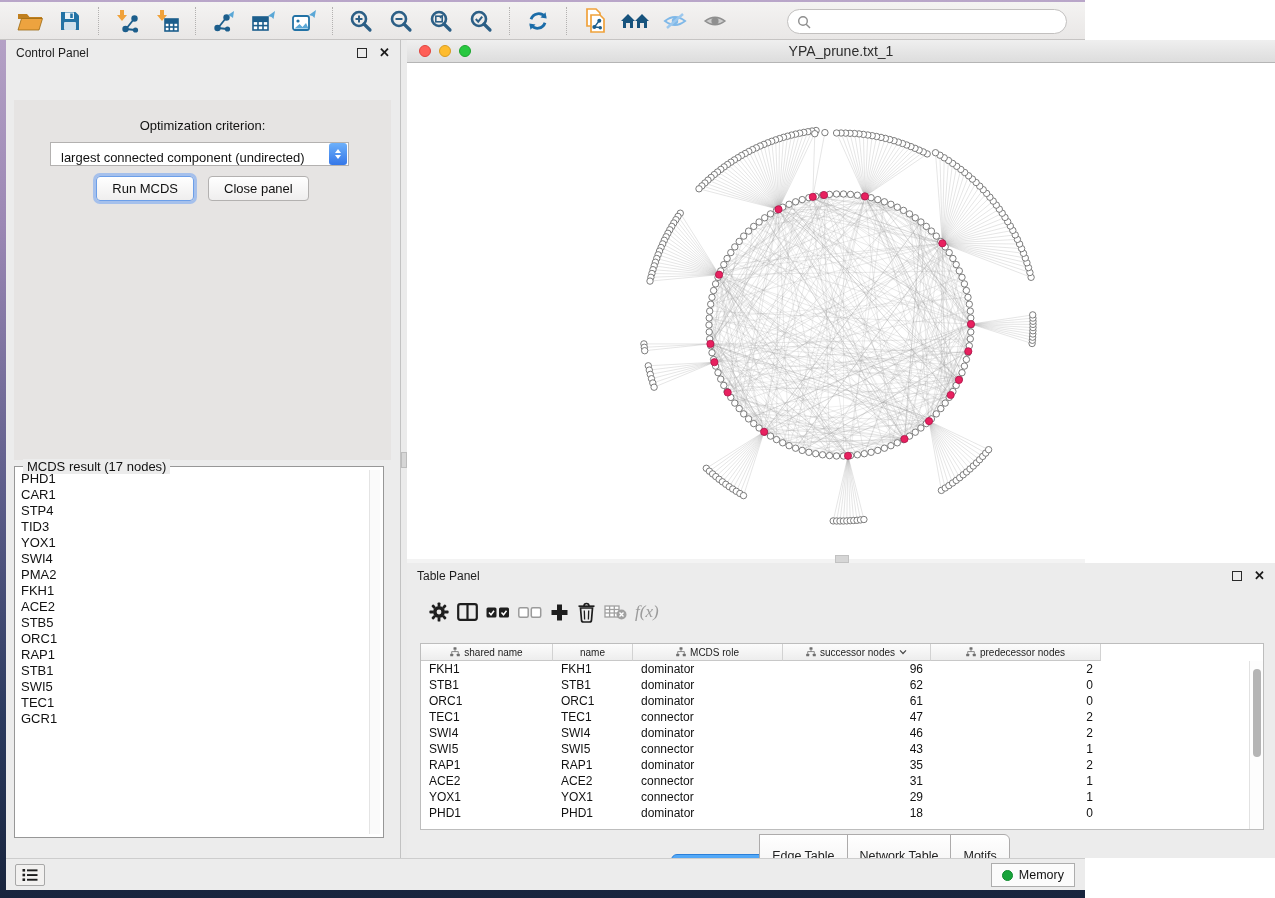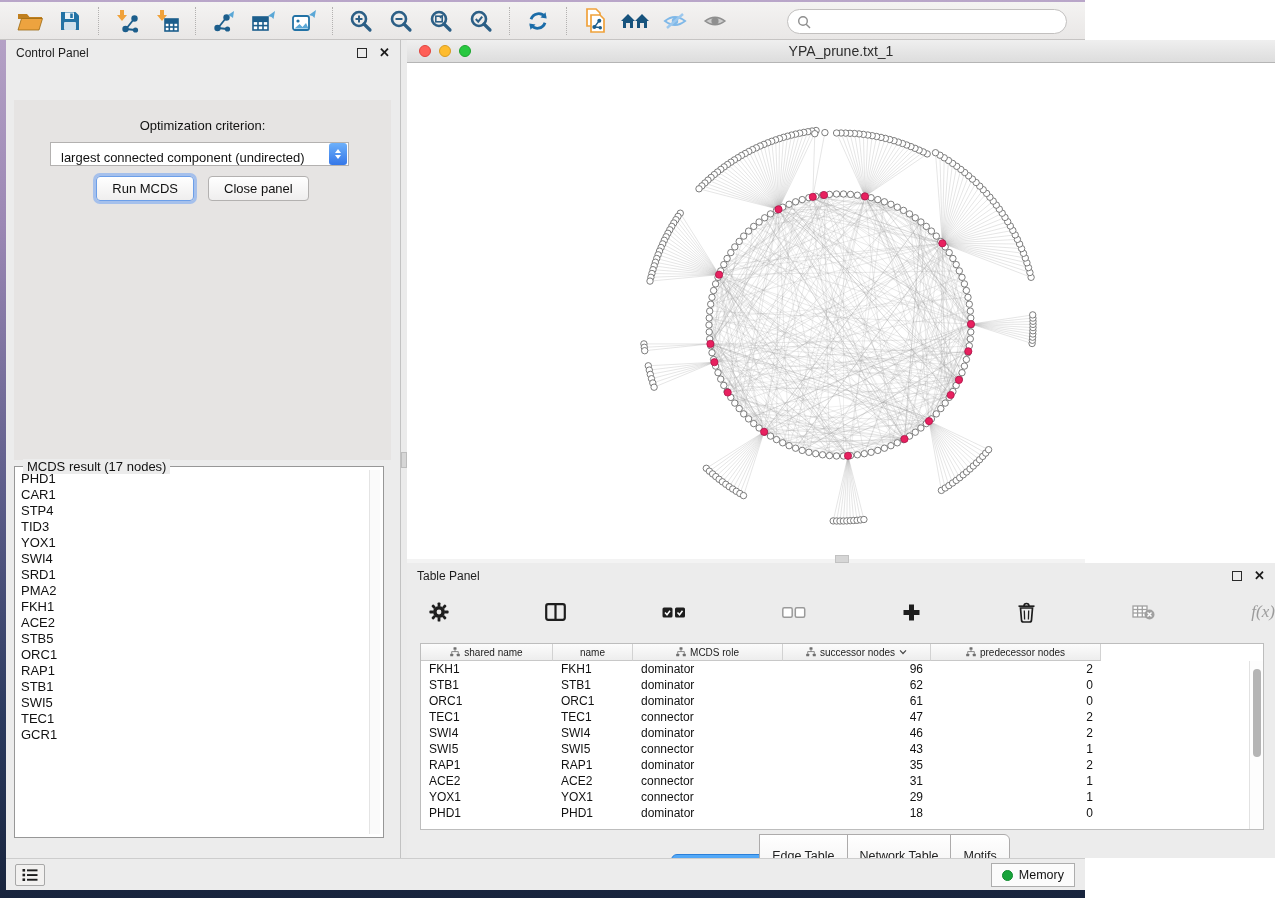--- a/index.html
+++ b/index.html
@@ -64,21 +64,21 @@
                   display:flex; align-items:center; position:relative; }
   .traffic { width:12px; height:12px; border-radius:50%; margin-left:8px; }
   .traffic.red { background:#ff5f57; border:0.5px solid #e0443e; margin-left:12px; }
   .traffic.yellow { background:#febc2e; border:0.5px solid #d89c21; }
   .traffic.green { background:#28c840; border:0.5px solid #1da52f; }
   #net-title { position:absolute; left:0; right:0; text-align:center; font-size:14px; color:#2d2d2d; }
   #net-canvas { position:relative; width:868px; height:497px; background:#fff; }
 
   
   #table-panel { position:absolute; left:407px; top:563px; width:868px; height:295px; background:#ececec; }
-  #tp-toolbar { position:absolute; left:0; right:0; top:26px; height:46px; display:flex; align-items:center; padding-left:22px; gap:8px;justify-content:space-between; }
+  #tp-toolbar { position:absolute; left:0; right:0; top:26px; height:46px; display:flex; align-items:center; padding-left:22px; gap:8px; }
   .tp-icon { display:flex; align-items:center; justify-content:center; }
   #fx-label { font-family:"Liberation Serif", serif; font-style:italic; font-size:17px; color:#9b9b9b; }
   #nt-wrap { position:absolute; left:13px; top:80px; width:844px; height:187px; background:#fff; border:1px solid #bdbdbd; }
   #nt-header { position:absolute; left:0; top:0; right:14px; height:17px; display:flex; }
   .nt-hcell { background:linear-gradient(#fcfcfc,#ededed); border-right:1px solid #d2d2d2; border-bottom:1px solid #c8c8c8;
               display:flex; align-items:center; justify-content:center; gap:4px; font-size:10px; color:#222; }
   #nt-body { position:absolute; left:0; top:17px; right:14px; bottom:0; overflow:hidden; }
   .nt-row { display:flex; height:16px; }
   .nt-cell { font-size:12px; color:#111; line-height:16px; white-space:nowrap; }
   .nt-cell.left { padding-left:8px; }
@@ -289,21 +289,20 @@
     </div>
     <div id="mcds-fieldset">
       <span id="mcds-legend">MCDS result (17 nodes)</span>
       <div id="mcds-list">
           <div class="mcds-item">PHD1</div>
           <div class="mcds-item">CAR1</div>
           <div class="mcds-item">STP4</div>
           <div class="mcds-item">TID3</div>
           <div class="mcds-item">YOX1</div>
           <div class="mcds-item">SWI4</div>
-          <div class="mcds-item">SRD1</div>
           <div class="mcds-item">PMA2</div>
           <div class="mcds-item">FKH1</div>
           <div class="mcds-item">ACE2</div>
           <div class="mcds-item">STB5</div>
           <div class="mcds-item">ORC1</div>
           <div class="mcds-item">RAP1</div>
           <div class="mcds-item">STB1</div>
           <div class="mcds-item">SWI5</div>
           <div class="mcds-item">TEC1</div>
           <div class="mcds-item">GCR1</div>

